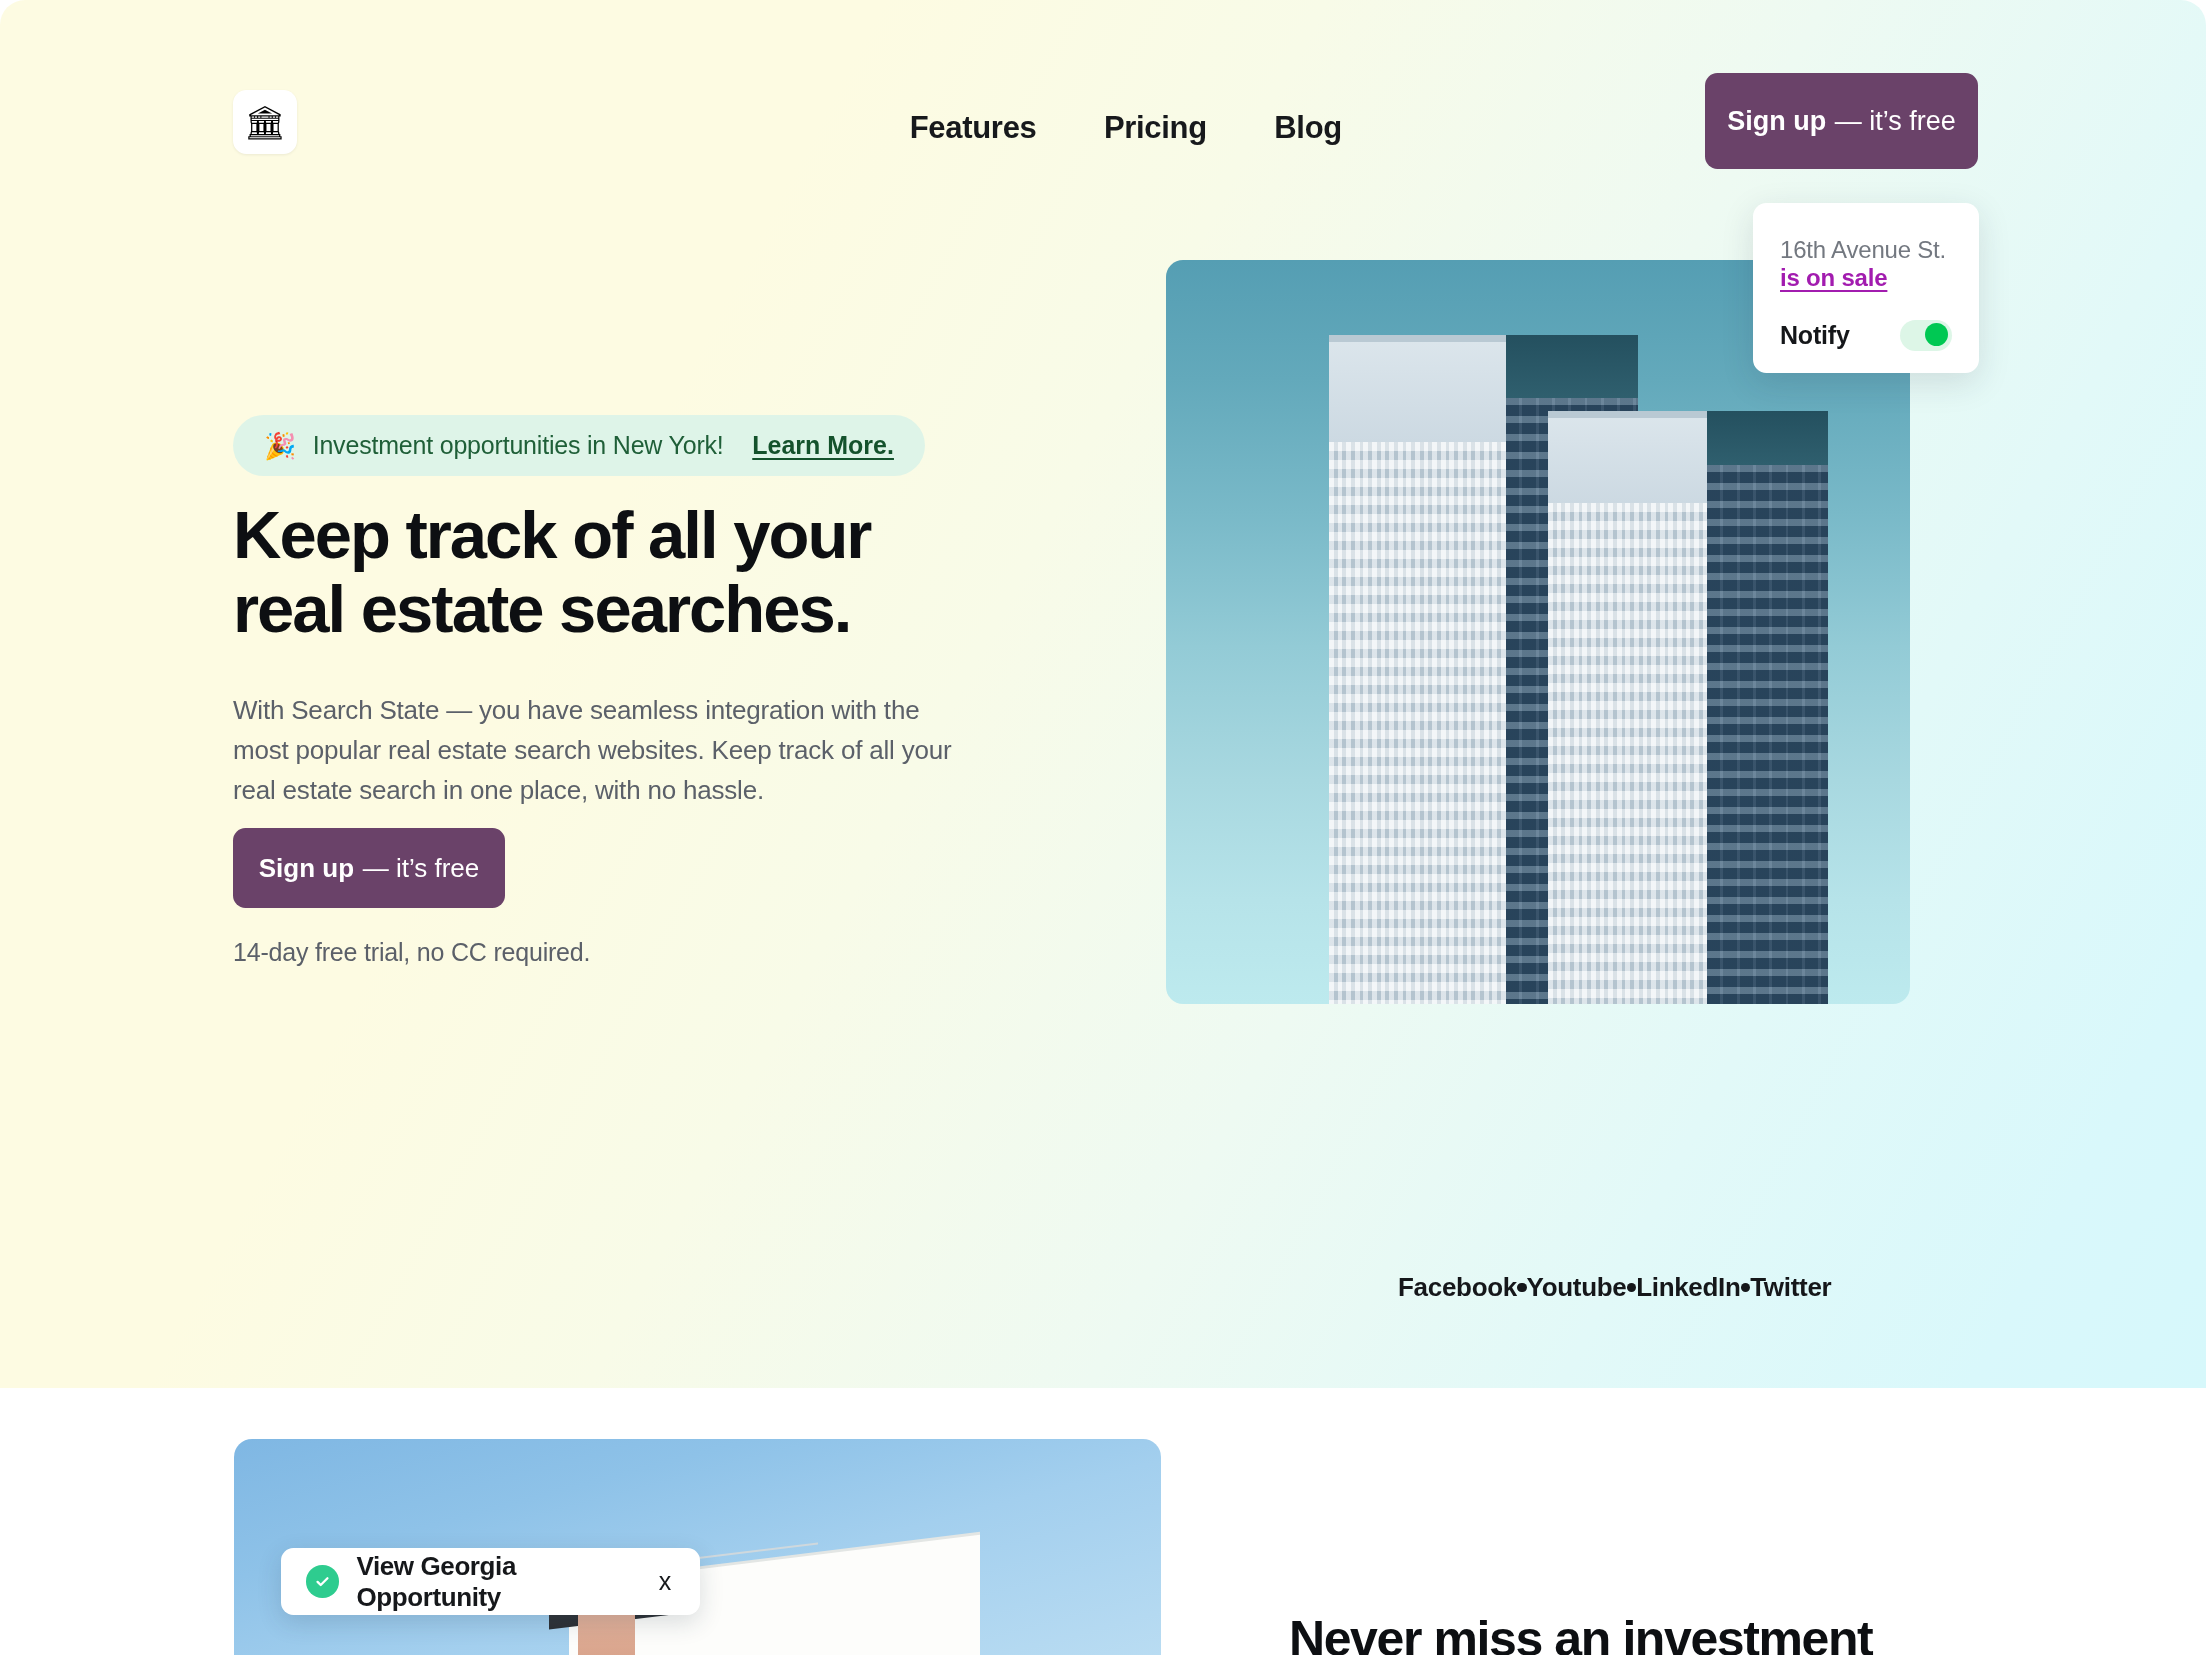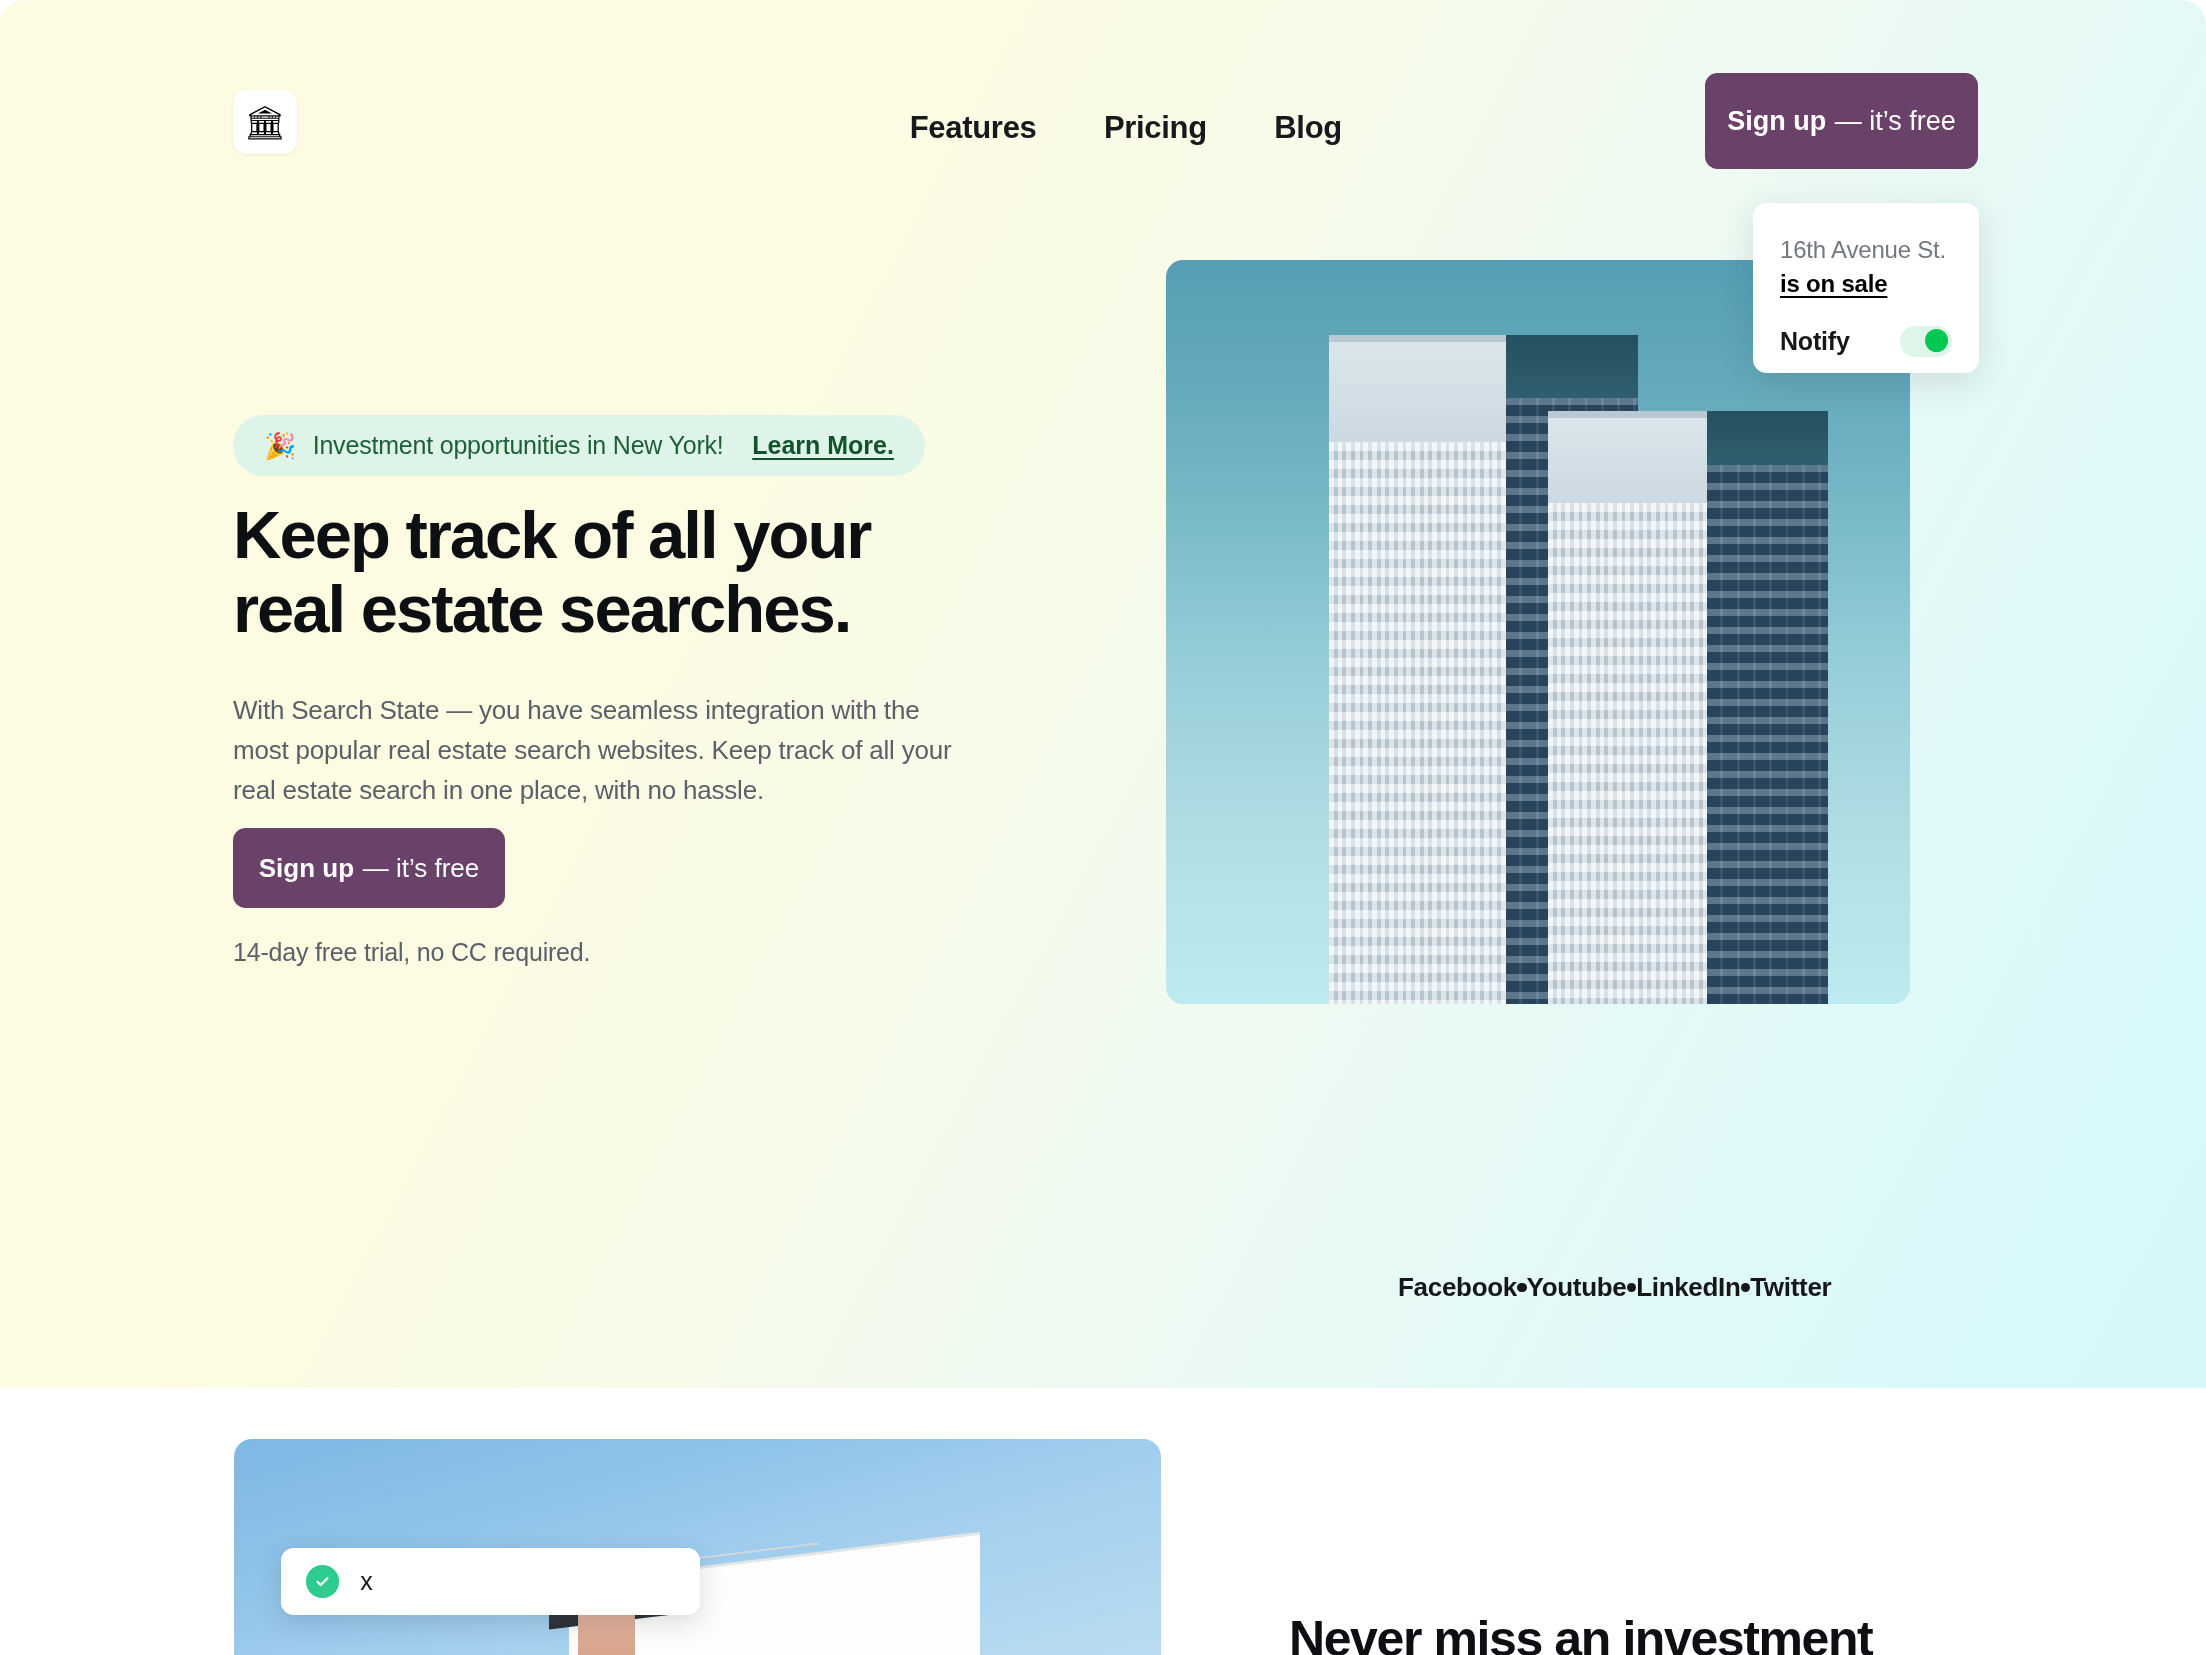--- a/index.html
+++ b/index.html
@@ -198,28 +198,27 @@
   }
   .notify-addr {
     font-size: 24px;
     color: #737880;
     letter-spacing: -0.2px;
     line-height: 1.12;
   }
   .notify-sale {
     font-size: 24px;
     font-weight: 700;
-    color: #000000;
+    color: #a21caf;
     text-decoration: underline;
     text-underline-offset: 3.8px;
     letter-spacing: -0.2px;
     line-height: 1.2;
     cursor: pointer;
     display: inline-block;
-    margin-top: 6px;
   }
   .notify-row {
     display: flex;
     align-items: center;
     justify-content: space-between;
     margin-top: 27px;
   }
   .notify-label {
     font-size: 25px;
     font-weight: 700;
@@ -574,19 +573,20 @@
       <div class="photo-rail"></div>
     </div>
   </div>
 
   <div class="toast">
     <span class="toast-check">
       <svg width="17" height="17" viewBox="0 0 24 24" fill="none">
         <path d="M5 12.5l4.5 4.5L19 7.5" stroke="#ffffff" stroke-width="3.2" stroke-linecap="round" stroke-linejoin="round"></path>
       </svg>
     </span>
+    <span class="toast-text">View Georgia Opportunity</span>
     <button class="toast-close">x</button>
   </div>
 
   <h2 class="section2-title">Never miss an investment</h2>
 
 </div>
 
 
 </body></html>

